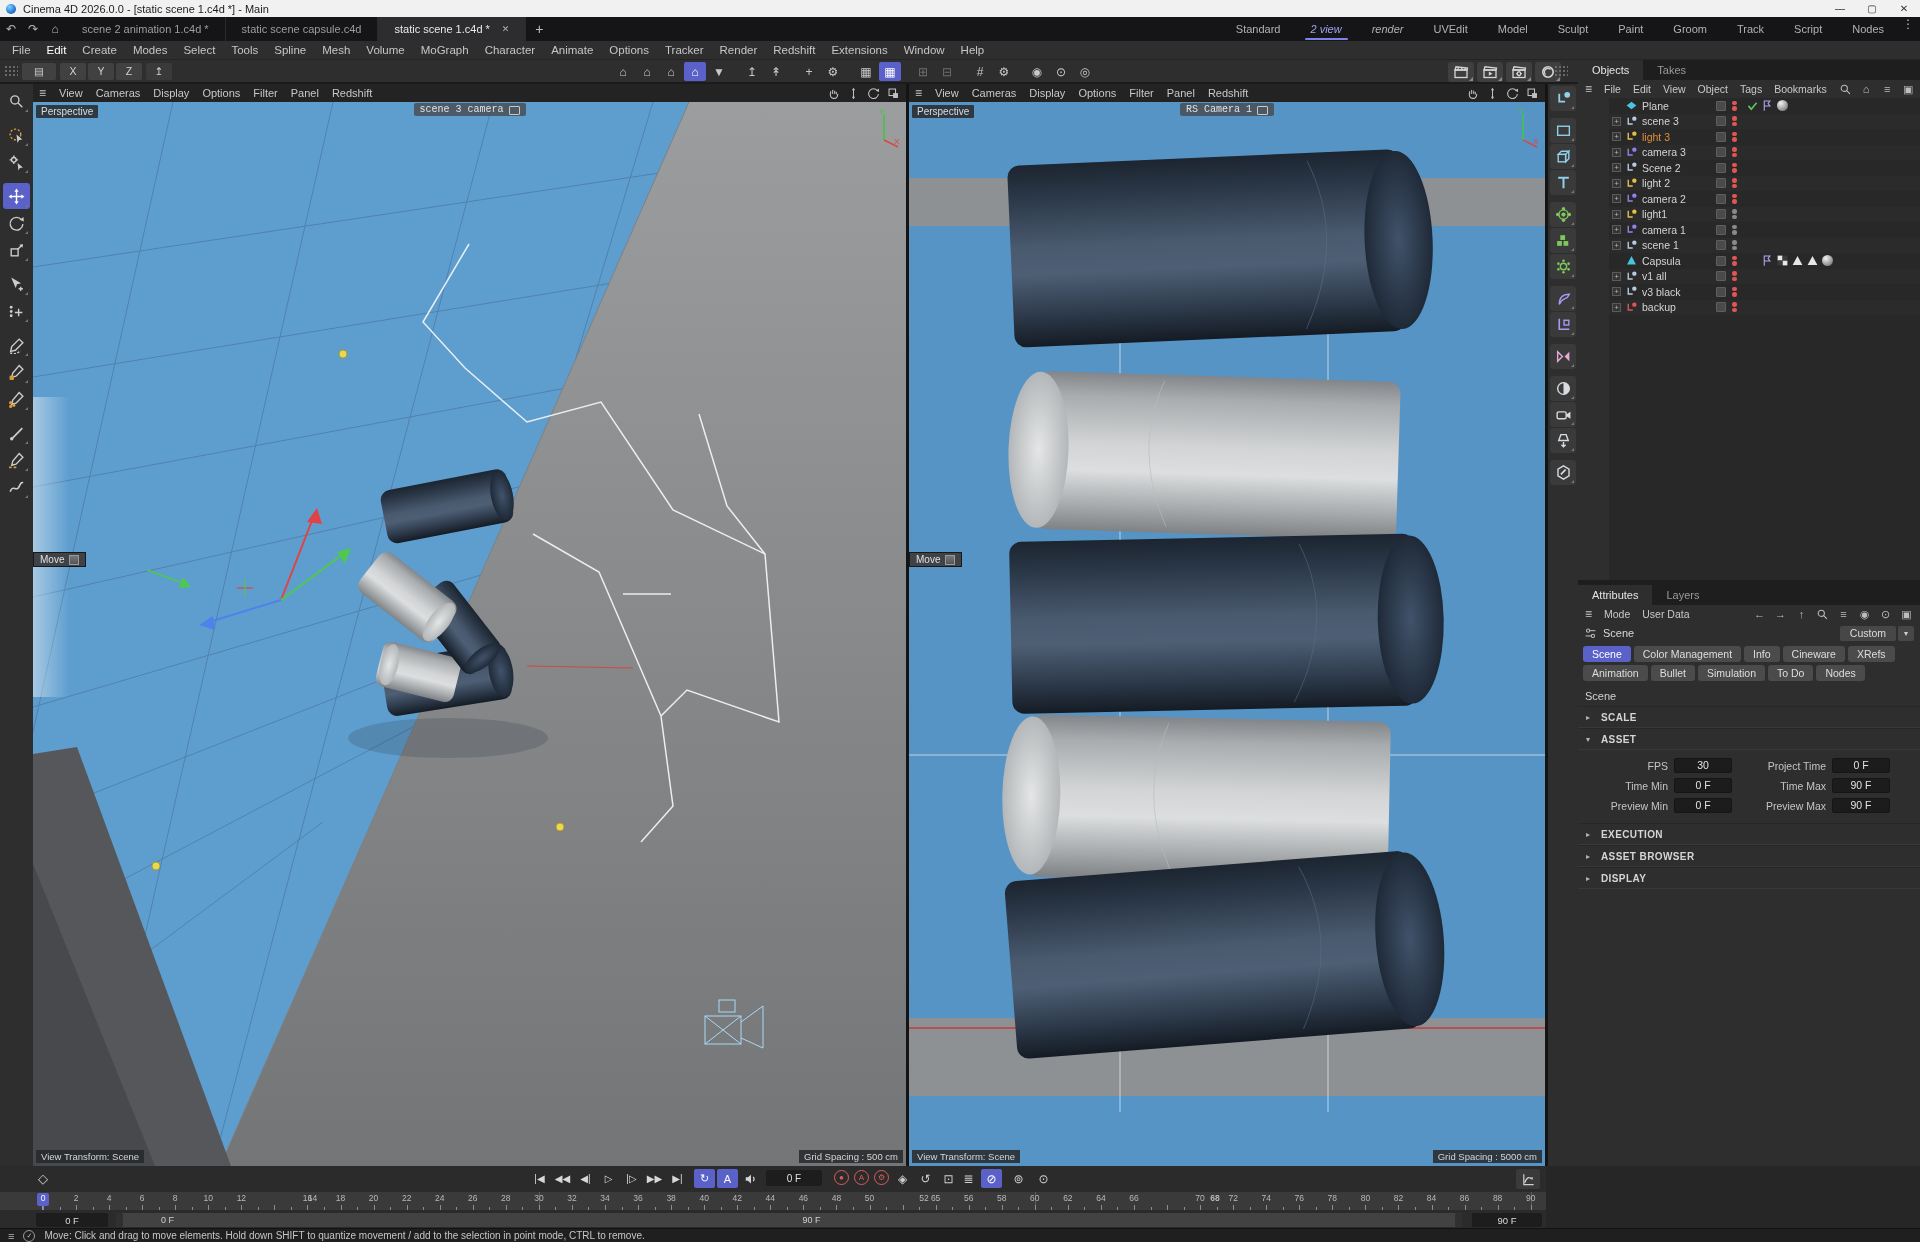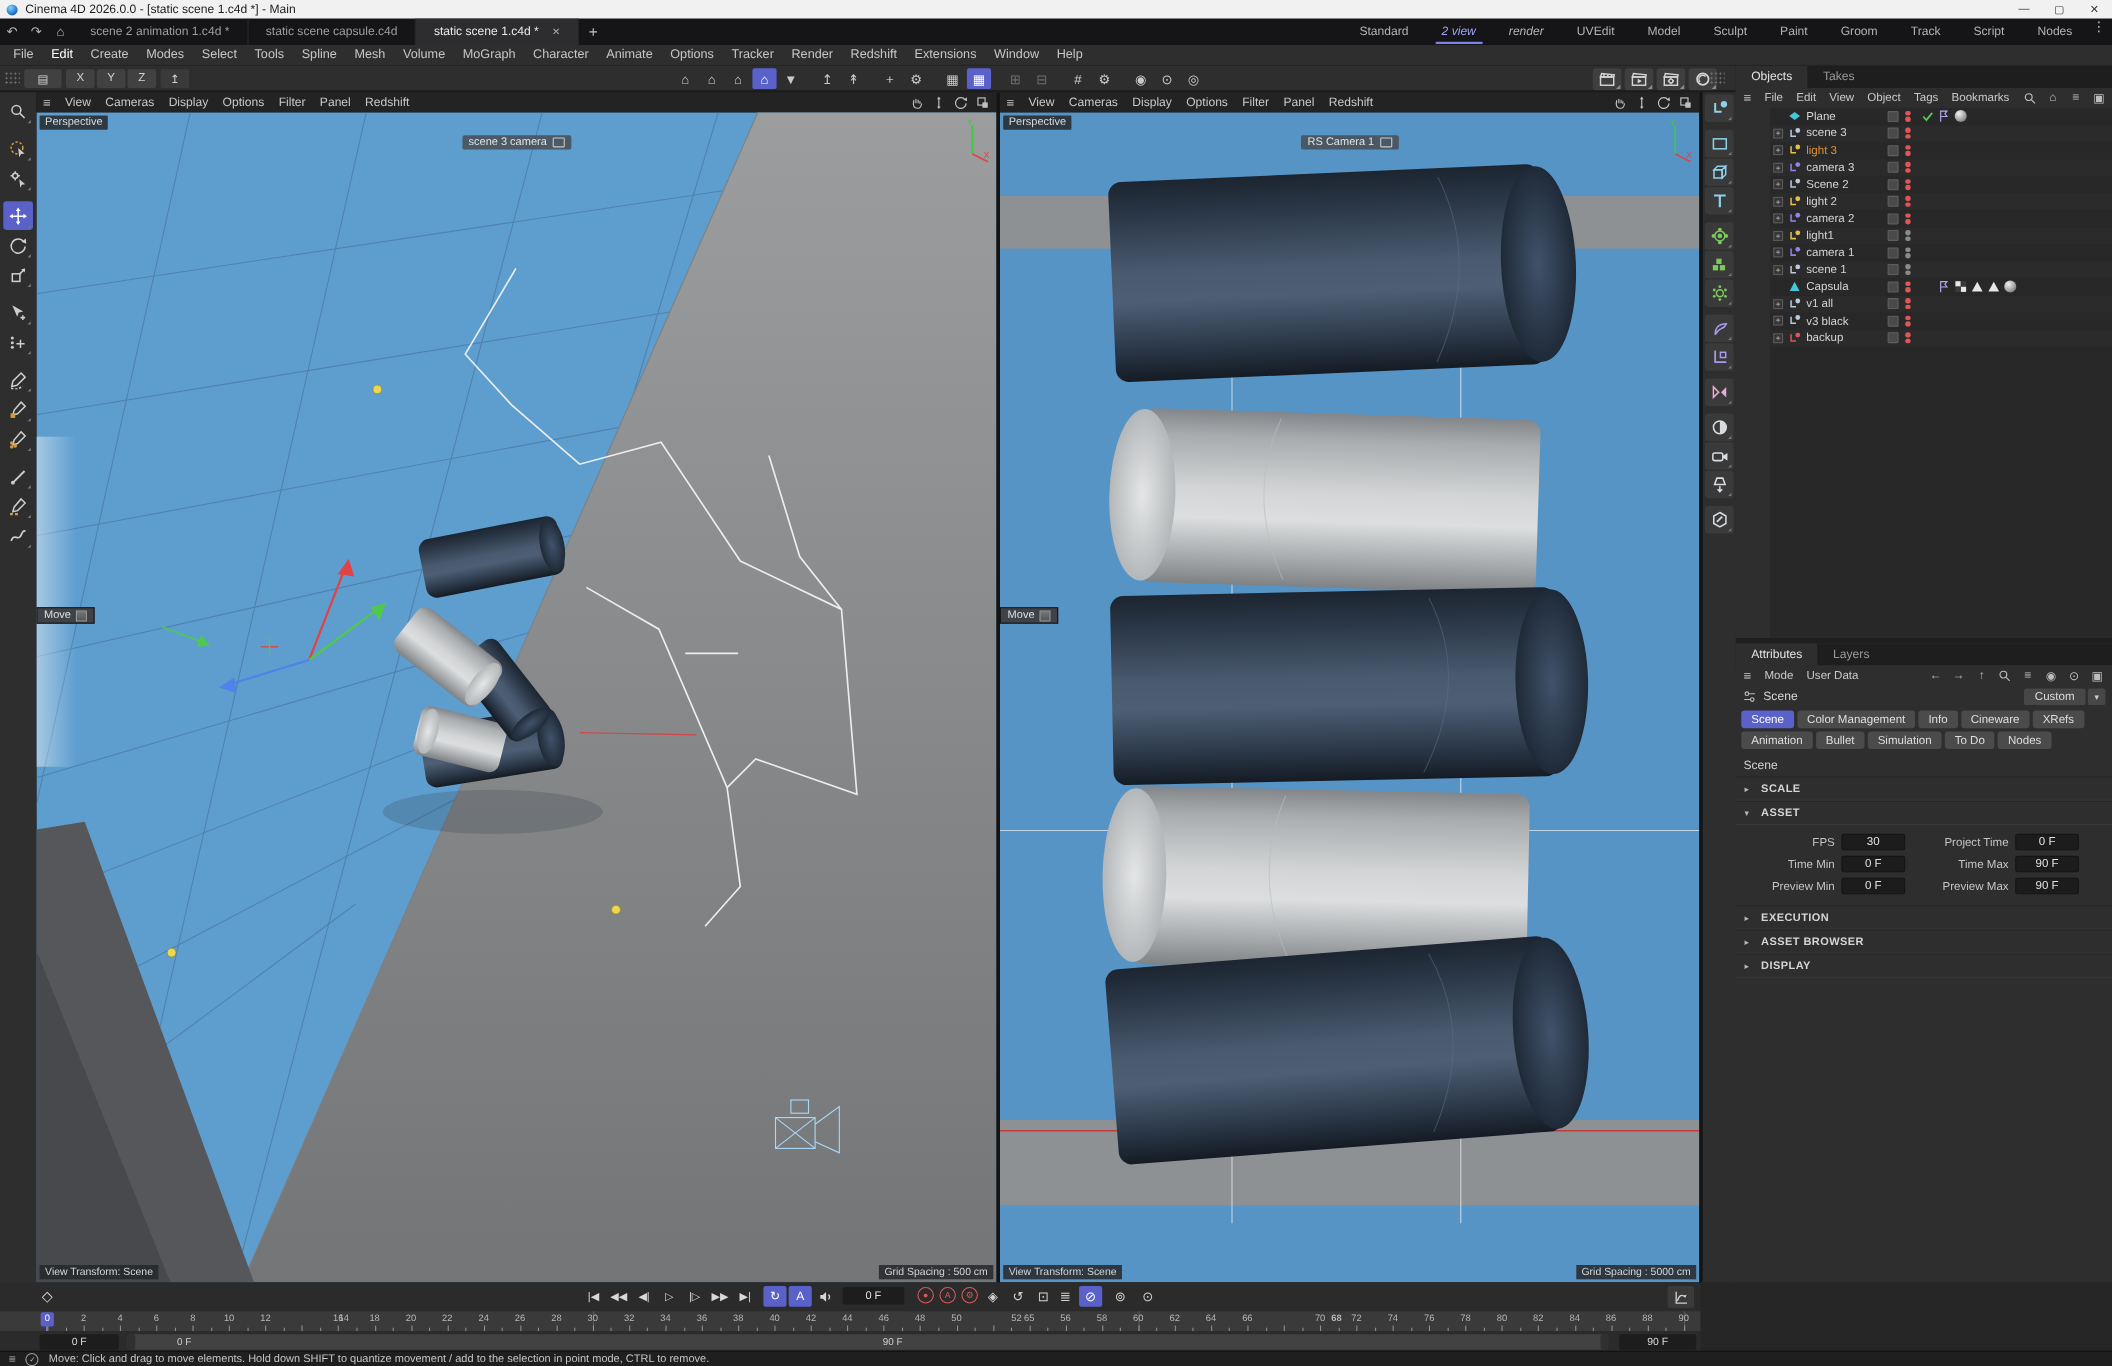--- a/index.html
+++ b/index.html
@@ -74,22 +74,22 @@
   #vpL{left:33px;width:873px;}
   #vpR{left:909px;width:636px;}
   .vp-menubar{height:18px;background:#232323;display:flex;align-items:center;padding:0 6px;gap:13px;}
   .vp-menu-item{font-size:11px;color:#c8c8c8;}
   .vp-burger{color:#c8c8c8;font-size:12px;}
   .vp-corner{margin-left:auto;display:flex;gap:7px;align-items:center;}
   .vp-corner .ci{width:13px;height:13px;color:#c0c0c0;}
   .vp-canvas{position:relative;width:100%;height:1064px;overflow:hidden;}
   .vp-label{position:absolute;left:3px;top:3px;background:rgba(38,40,42,.85);color:#dcdcdc;
             font-size:10px;padding:1px 5px;border-radius:1px;}
-  .vp-cam{position:absolute;top:21px;left:50%;transform:translateX(-50%);background:rgba(72,78,84,.85);
-          color:#e2e2e2;font-size:10px;padding:1px 6px;border-radius:2px;display:flex;gap:5px;align-items:center;}
+  .vp-cam{position:absolute;top:1px;left:50%;transform:translateX(-50%);background:rgba(72,78,84,.85);
+          color:#e2e2e2;font-size:10px;padding:1px 6px;border-radius:2px;display:flex;gap:5px;align-items:flex-end;font-family:Liberation Mono, monospace;}
   .vp-cam .cam-ic{width:9px;height:7px;border:1px solid #c9c9c9;border-radius:1px;}
   .move-hint{position:absolute;left:0;top:450px;background:#3f4347;border:1px solid #17181b;color:#e0e0e0;
              font-size:10px;padding:1px 6px;display:flex;gap:5px;align-items:center;}
   .move-hint .mh-ic{width:8px;height:8px;border:1px solid #9a9a9a;background:linear-gradient(#777,#555);}
   .vp-bl{position:absolute;left:3px;bottom:3px;background:rgba(38,40,42,.85);color:#d5d5d5;
          font-size:9.5px;padding:1px 5px;}
   .vp-br{position:absolute;right:3px;bottom:3px;background:rgba(38,40,42,.85);color:#d5d5d5;
          font-size:9.5px;padding:1px 5px;}
   .mini-axis{position:absolute;right:4px;top:4px;}
   

